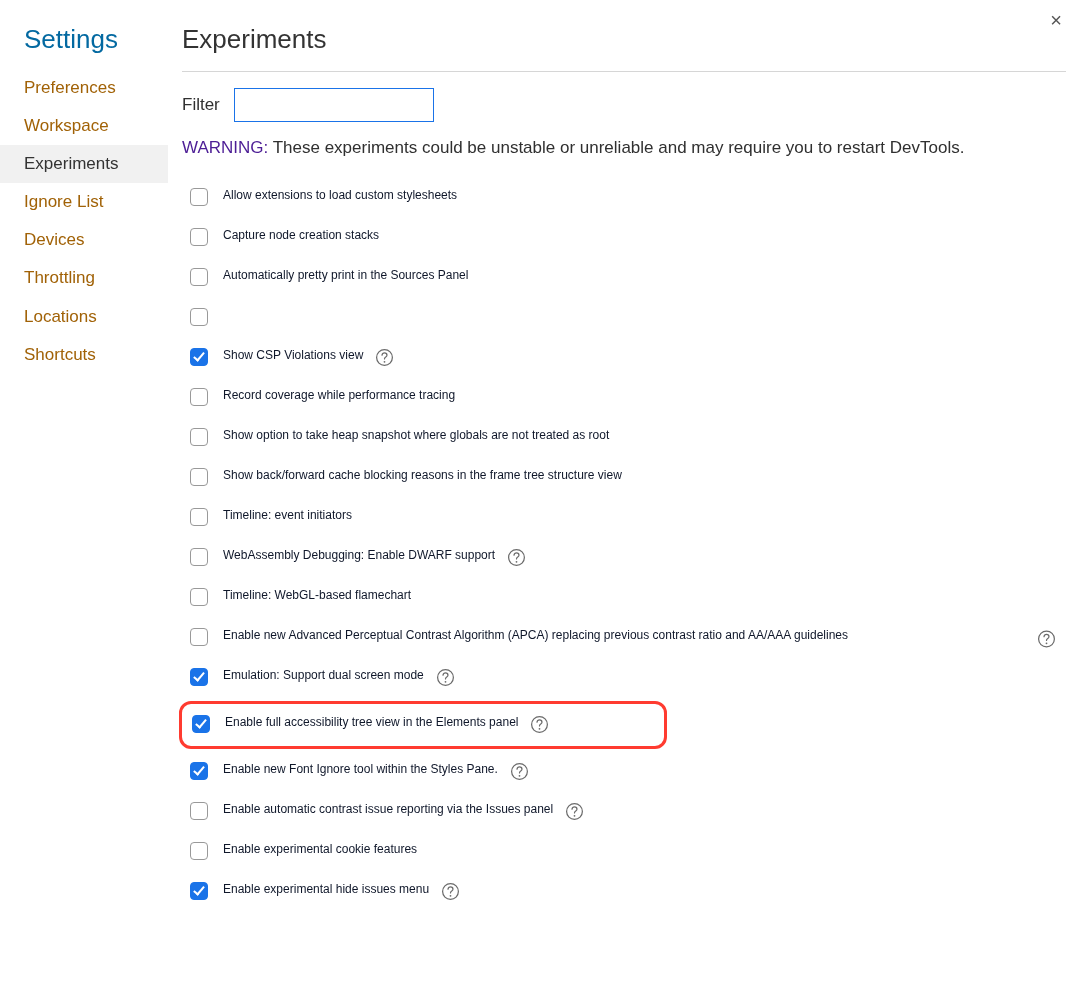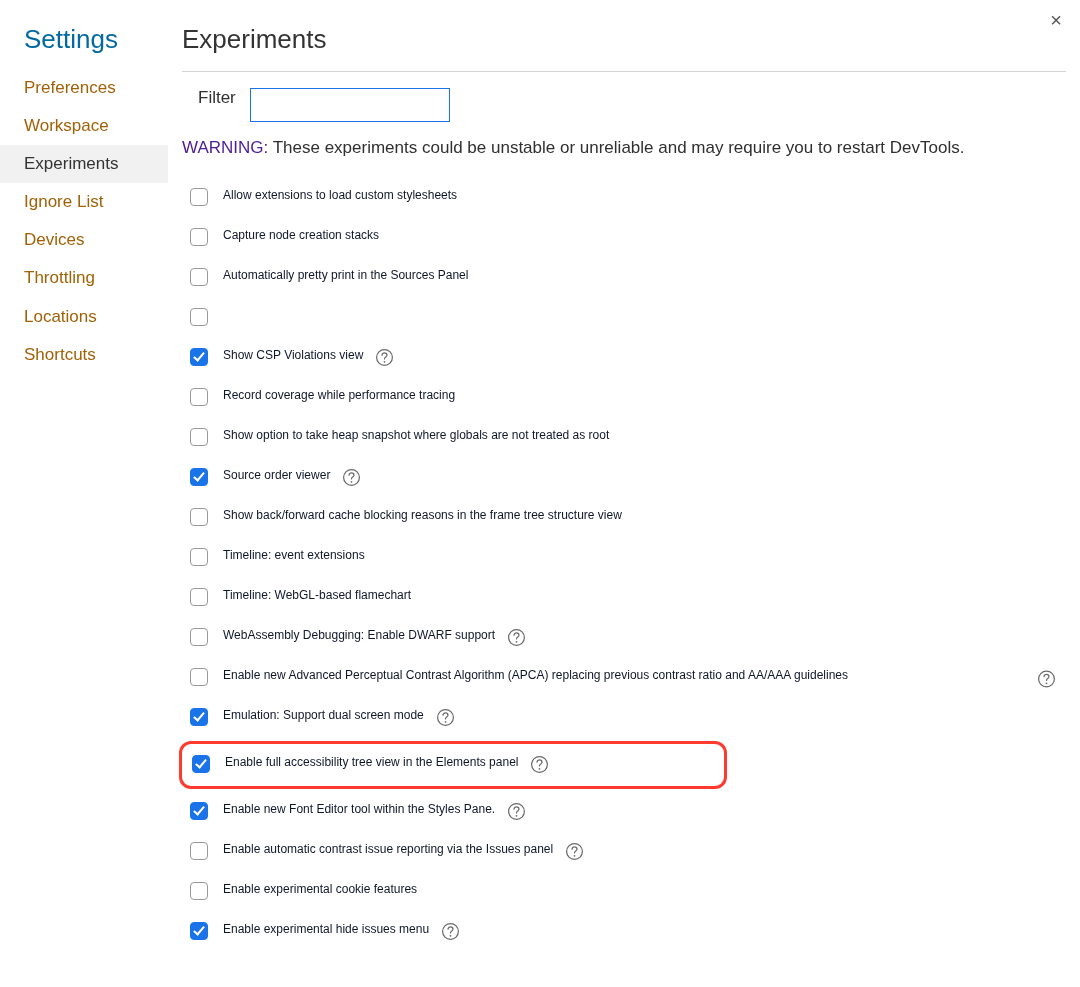--- a/index.html
+++ b/index.html
@@ -55,23 +55,23 @@
   .main h2 {
     font-size: 26px;
     font-weight: 400;
     margin: 0 0 10px 0;
     padding-bottom: 16px;
     border-bottom: 1px solid #d6d6d6;
     color: #333;
   }
   .filter-row {
     display: flex;
-    align-items: flex-start;
+    align-items: center;
     gap: 14px;
-    margin: 16px 0 14px 16px;
+    margin: 16px 0 14px 0;
     font-size: 17px;
   }
   .filter-input {
     width: 200px;
     height: 34px;
     border: 1px solid #1a73e8;
     padding: 4px 8px;
     font-size: 15px;
     outline: none;
     background: #fff;
@@ -89,21 +89,21 @@
     align-items: flex-start;
     gap: 12px;
     padding: 9px 4px;
     position: relative;
   }
   .exp-row.highlight {
     border: 3px solid #ff3b30;
     border-radius: 12px;
     padding: 10px 6px;
     margin: 3px 0 3px -3px;
-    width: 548px;
+    width: 488px;
   }
   .cb {
     appearance: none;
     width: 18px;
     height: 18px;
     border: 1.5px solid #999;
     border-radius: 4px;
     margin-top: 1px;
     flex-shrink: 0;
     position: relative;
@@ -227,61 +227,48 @@
             <span class="exp-label">Record coverage while performance tracing</span>
           </div>
         </div>
         <div class="exp-row">
           <input type="checkbox" class="cb" style="">
           <div class="exp-content">
             <span class="exp-label">Show option to take heap snapshot where globals are not treated as root</span>
           </div>
         </div>
         <div class="exp-row">
-          <input type="checkbox" class="cb" checked="" style="">
-          <div class="exp-content">
-            <span class="exp-label">Source order viewer</span>
-            <span class="help-icon">
-              <svg width="19" height="19" viewBox="0 0 20 20">
-                <circle cx="10" cy="10" r="8.3" fill="none" stroke="#6b6b6b" stroke-width="1.3"></circle>
-                <path d="M7.4 7.6c0-1.4 1.2-2.4 2.6-2.4s2.6 0.9 2.6 2.3c0 1.1-0.7 1.6-1.6 2.2-0.7 0.5-1 0.9-1 1.8" fill="none" stroke="#6b6b6b" stroke-width="1.3" stroke-linecap="round"></path>
-                <circle cx="10" cy="14.6" r="0.95" fill="#6b6b6b"></circle>
-              </svg>
-            </span>
-          </div>
-        </div>
-        <div class="exp-row">
           <input type="checkbox" class="cb" style="">
           <div class="exp-content">
             <span class="exp-label">Show back/forward cache blocking reasons in the frame tree structure view</span>
           </div>
         </div>
         <div class="exp-row">
           <input type="checkbox" class="cb" style="">
           <div class="exp-content">
-            <span class="exp-label">Timeline: event extensions</span>
+            <span class="exp-label">Timeline: event initiators</span>
+          </div>
+        </div>
+        <div class="exp-row">
+          <input type="checkbox" class="cb" style="">
+          <div class="exp-content">
+            <span class="exp-label">WebAssembly Debugging: Enable DWARF support</span>
+            <span class="help-icon">
+              <svg width="19" height="19" viewBox="0 0 20 20">
+                <circle cx="10" cy="10" r="8.3" fill="none" stroke="#6b6b6b" stroke-width="1.3"></circle>
+                <path d="M7.4 7.6c0-1.4 1.2-2.4 2.6-2.4s2.6 0.9 2.6 2.3c0 1.1-0.7 1.6-1.6 2.2-0.7 0.5-1 0.9-1 1.8" fill="none" stroke="#6b6b6b" stroke-width="1.3" stroke-linecap="round"></path>
+                <circle cx="10" cy="14.6" r="0.95" fill="#6b6b6b"></circle>
+              </svg>
+            </span>
           </div>
         </div>
         <div class="exp-row">
           <input type="checkbox" class="cb" style="">
           <div class="exp-content">
             <span class="exp-label">Timeline: WebGL-based flamechart</span>
-          </div>
-        </div>
-        <div class="exp-row">
-          <input type="checkbox" class="cb" style="">
-          <div class="exp-content">
-            <span class="exp-label">WebAssembly Debugging: Enable DWARF support</span>
-            <span class="help-icon">
-              <svg width="19" height="19" viewBox="0 0 20 20">
-                <circle cx="10" cy="10" r="8.3" fill="none" stroke="#6b6b6b" stroke-width="1.3"></circle>
-                <path d="M7.4 7.6c0-1.4 1.2-2.4 2.6-2.4s2.6 0.9 2.6 2.3c0 1.1-0.7 1.6-1.6 2.2-0.7 0.5-1 0.9-1 1.8" fill="none" stroke="#6b6b6b" stroke-width="1.3" stroke-linecap="round"></path>
-                <circle cx="10" cy="14.6" r="0.95" fill="#6b6b6b"></circle>
-              </svg>
-            </span>
           </div>
         </div>
         <div class="exp-row">
           <input type="checkbox" class="cb" style="">
           <div class="exp-content">
             <span class="exp-label">Enable new Advanced Perceptual Contrast Algorithm (APCA) replacing previous contrast ratio and AA/AAA guidelines</span>
           </div>
           <span class="help-icon trailing-help">
             <svg width="19" height="19" viewBox="0 0 20 20">
               <circle cx="10" cy="10" r="8.3" fill="none" stroke="#6b6b6b" stroke-width="1.3"></circle>
@@ -312,21 +299,21 @@
                 <circle cx="10" cy="10" r="8.3" fill="none" stroke="#6b6b6b" stroke-width="1.3"></circle>
                 <path d="M7.4 7.6c0-1.4 1.2-2.4 2.6-2.4s2.6 0.9 2.6 2.3c0 1.1-0.7 1.6-1.6 2.2-0.7 0.5-1 0.9-1 1.8" fill="none" stroke="#6b6b6b" stroke-width="1.3" stroke-linecap="round"></path>
                 <circle cx="10" cy="14.6" r="0.95" fill="#6b6b6b"></circle>
               </svg>
             </span>
           </div>
         </div>
         <div class="exp-row">
           <input type="checkbox" class="cb" checked="" style="">
           <div class="exp-content">
-            <span class="exp-label">Enable new Font Editor tool within the Styles Pane.</span>
+            <span class="exp-label">Enable new Font Ignore tool within the Styles Pane.</span>
             <span class="help-icon">
               <svg width="19" height="19" viewBox="0 0 20 20">
                 <circle cx="10" cy="10" r="8.3" fill="none" stroke="#6b6b6b" stroke-width="1.3"></circle>
                 <path d="M7.4 7.6c0-1.4 1.2-2.4 2.6-2.4s2.6 0.9 2.6 2.3c0 1.1-0.7 1.6-1.6 2.2-0.7 0.5-1 0.9-1 1.8" fill="none" stroke="#6b6b6b" stroke-width="1.3" stroke-linecap="round"></path>
                 <circle cx="10" cy="14.6" r="0.95" fill="#6b6b6b"></circle>
               </svg>
             </span>
           </div>
         </div>
         <div class="exp-row">

